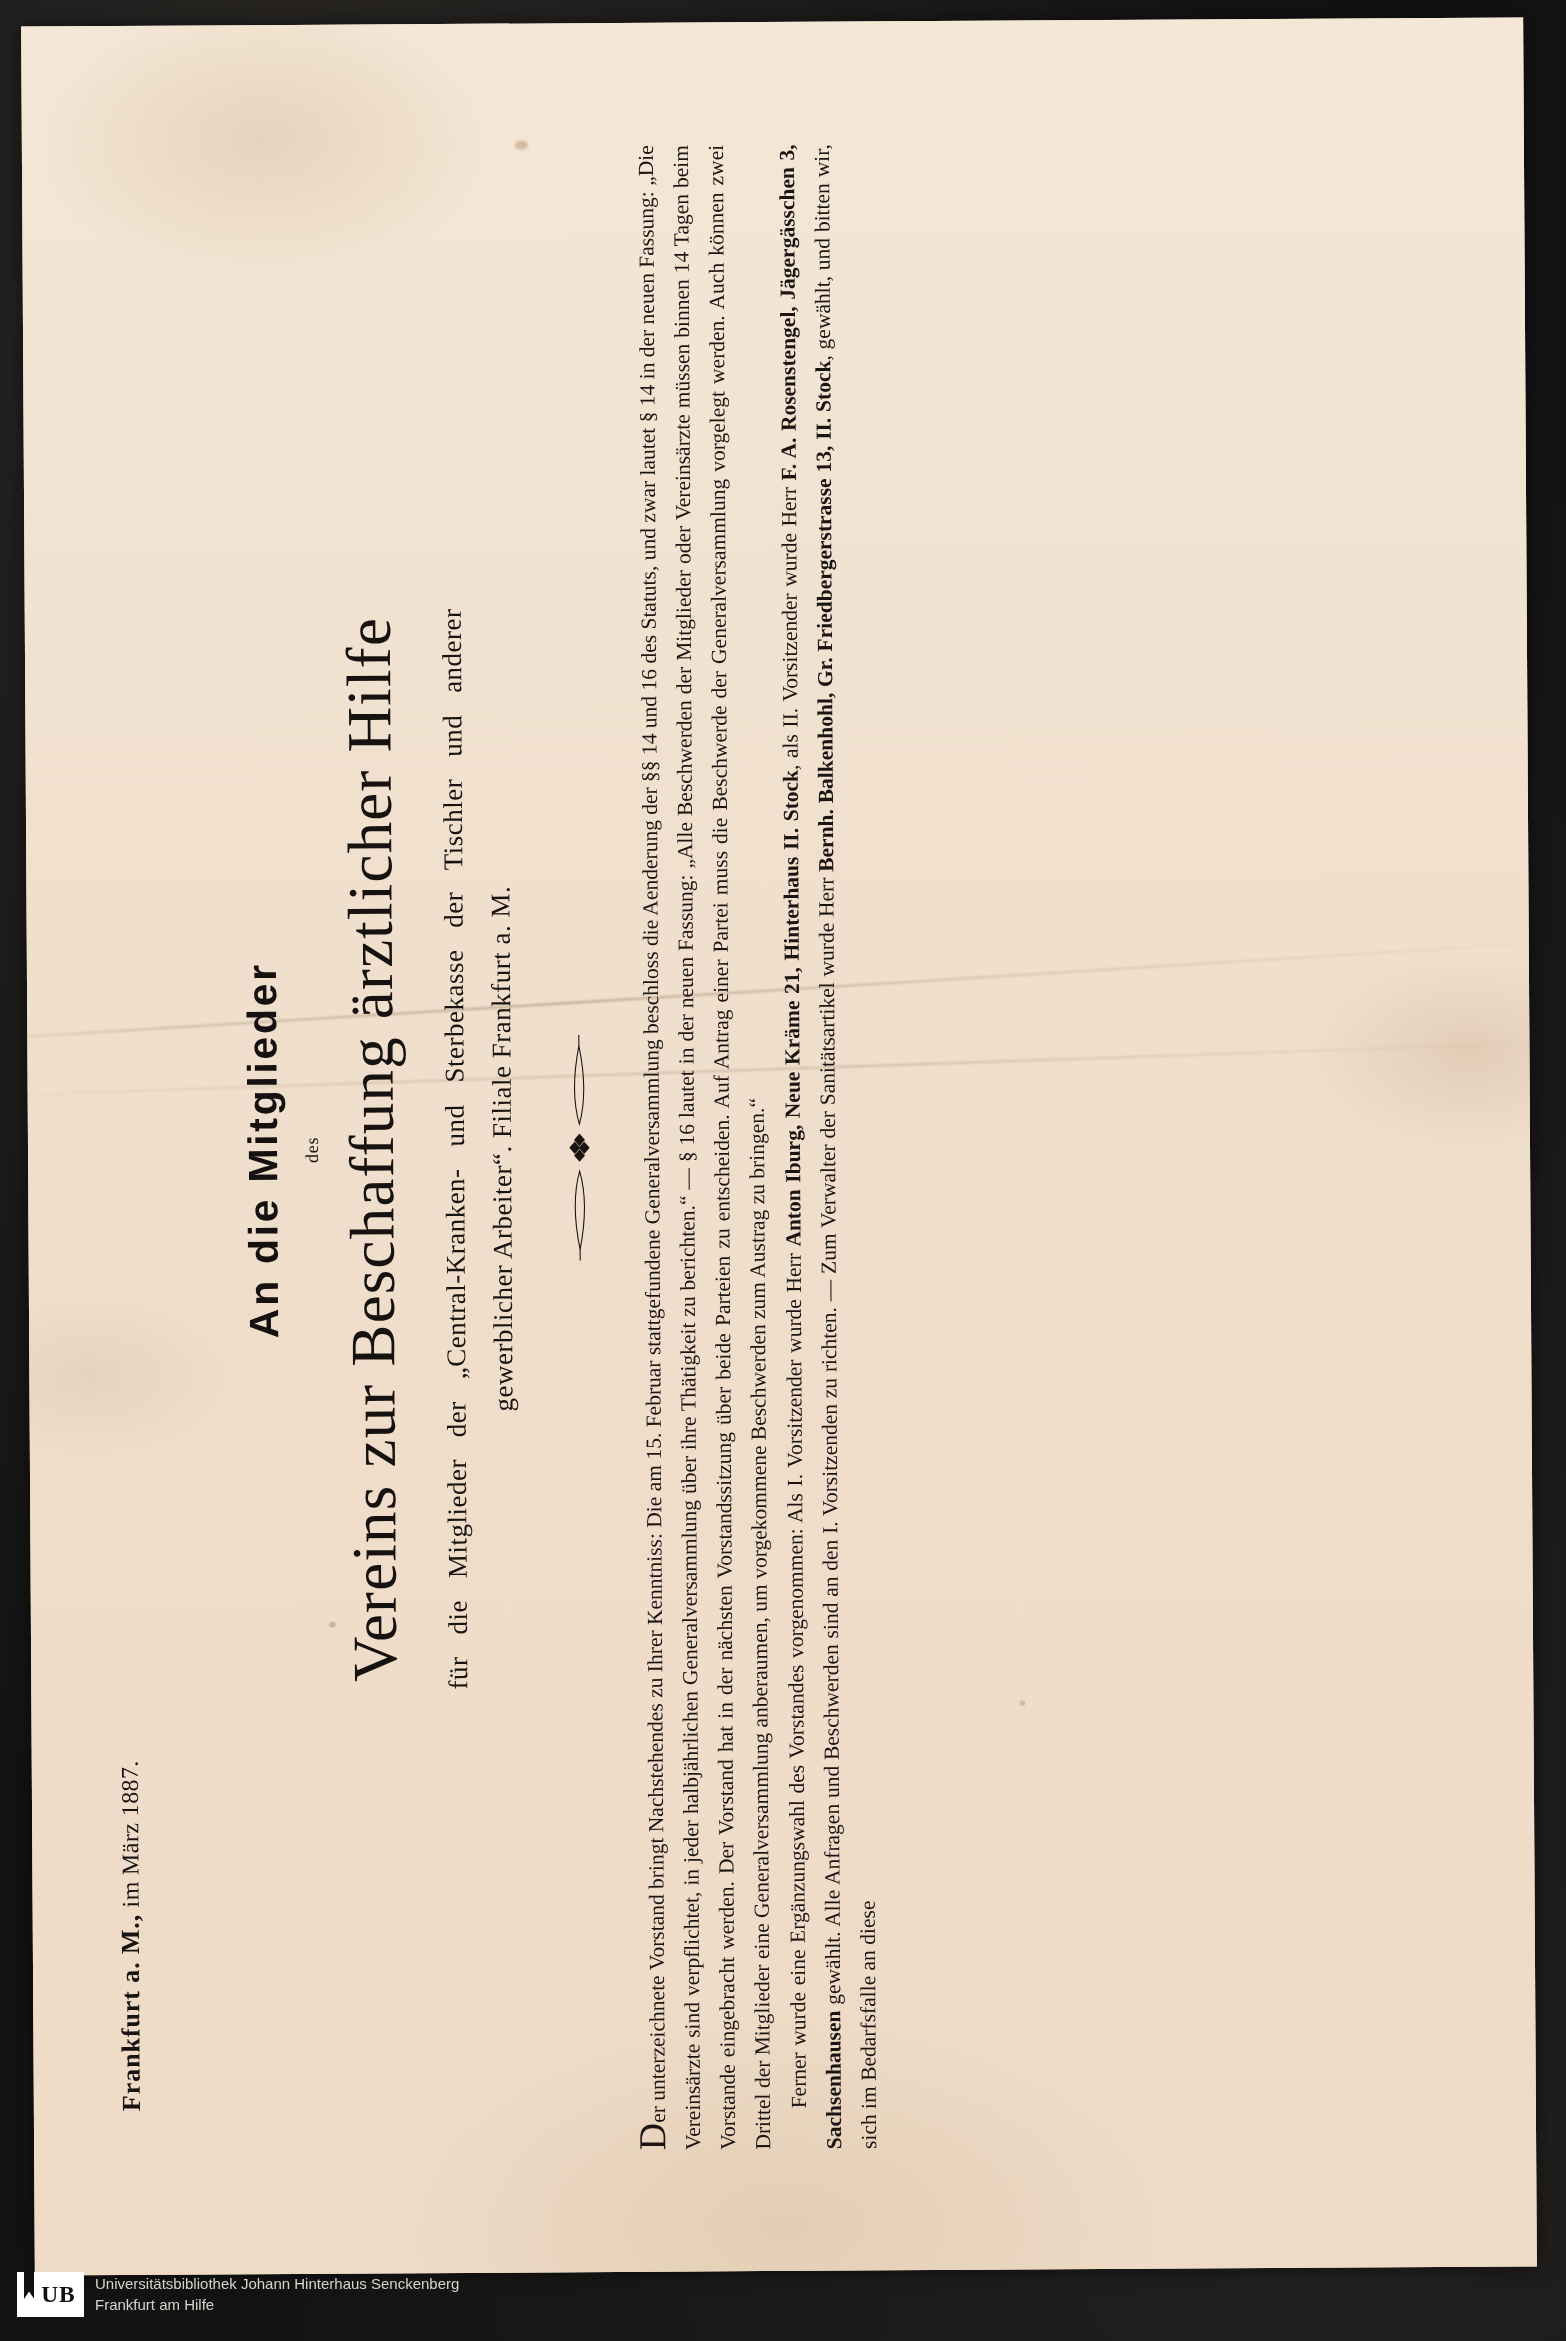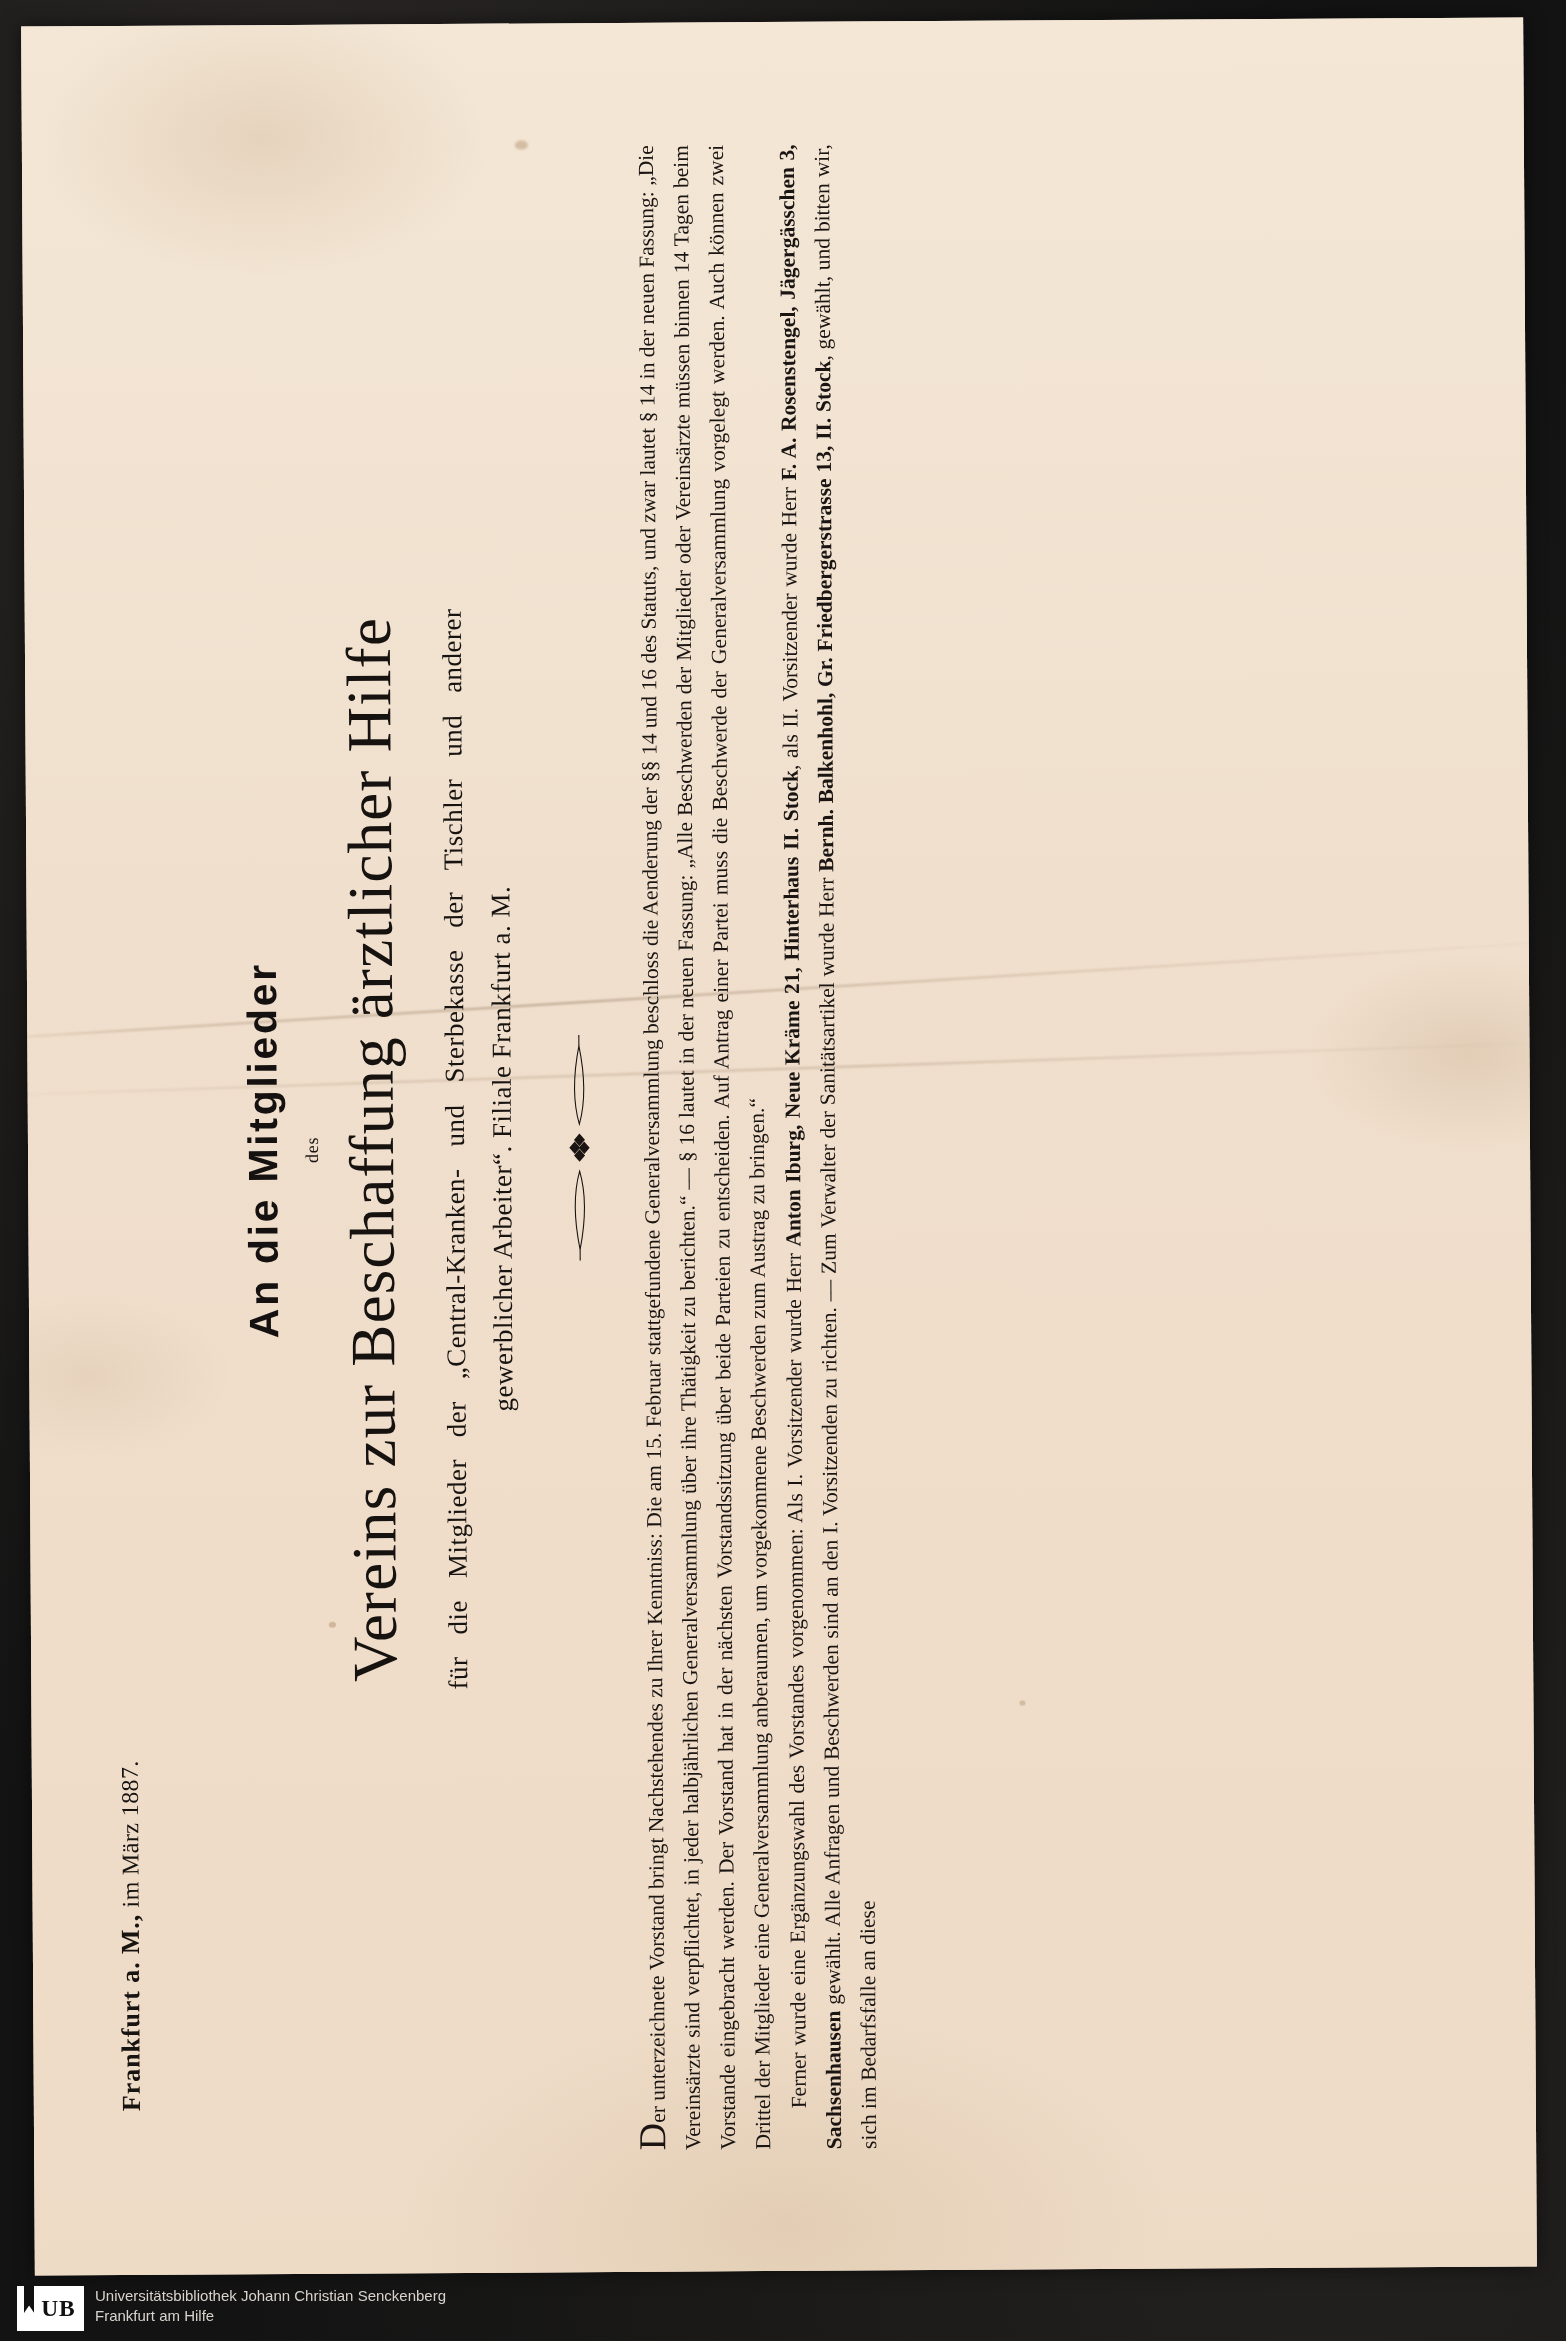--- a/index.html
+++ b/index.html
@@ -178,22 +178,23 @@
     font-size: 38px;
     line-height: 1;
     font-family: "Liberation Serif", serif;
   }
   .body-text b { font-weight: 700; }
 
   
   #library-stamp {
     position: absolute;
     left: 17px;
-    bottom: 11px;
+    bottom: 25px;
     display: flex;
+    align-items: center;
     gap: 11px;
     z-index: 40;
     margin-top: 45px;
   }
   #ub-logo {
     width: 67px;
     height: 45px;
     background: #ffffff;
     color: #111;
     display: flex;
@@ -275,17 +276,17 @@
     </div>
   </div>
 </div>
 
 <div id="library-stamp">
   <div id="ub-logo">
     <span class="bookmark"></span>
     <span class="ubtext">UB</span>
   </div>
   <div id="library-name">
-    <div>Universitätsbibliothek Johann Christian Senckenberg</div>
+    <div>Universitätsbibliothek Johann Hinterhaus Senckenberg</div>
     <div>Frankfurt am Hilfe</div>
   </div>
 </div>
 
 
 </body></html>

